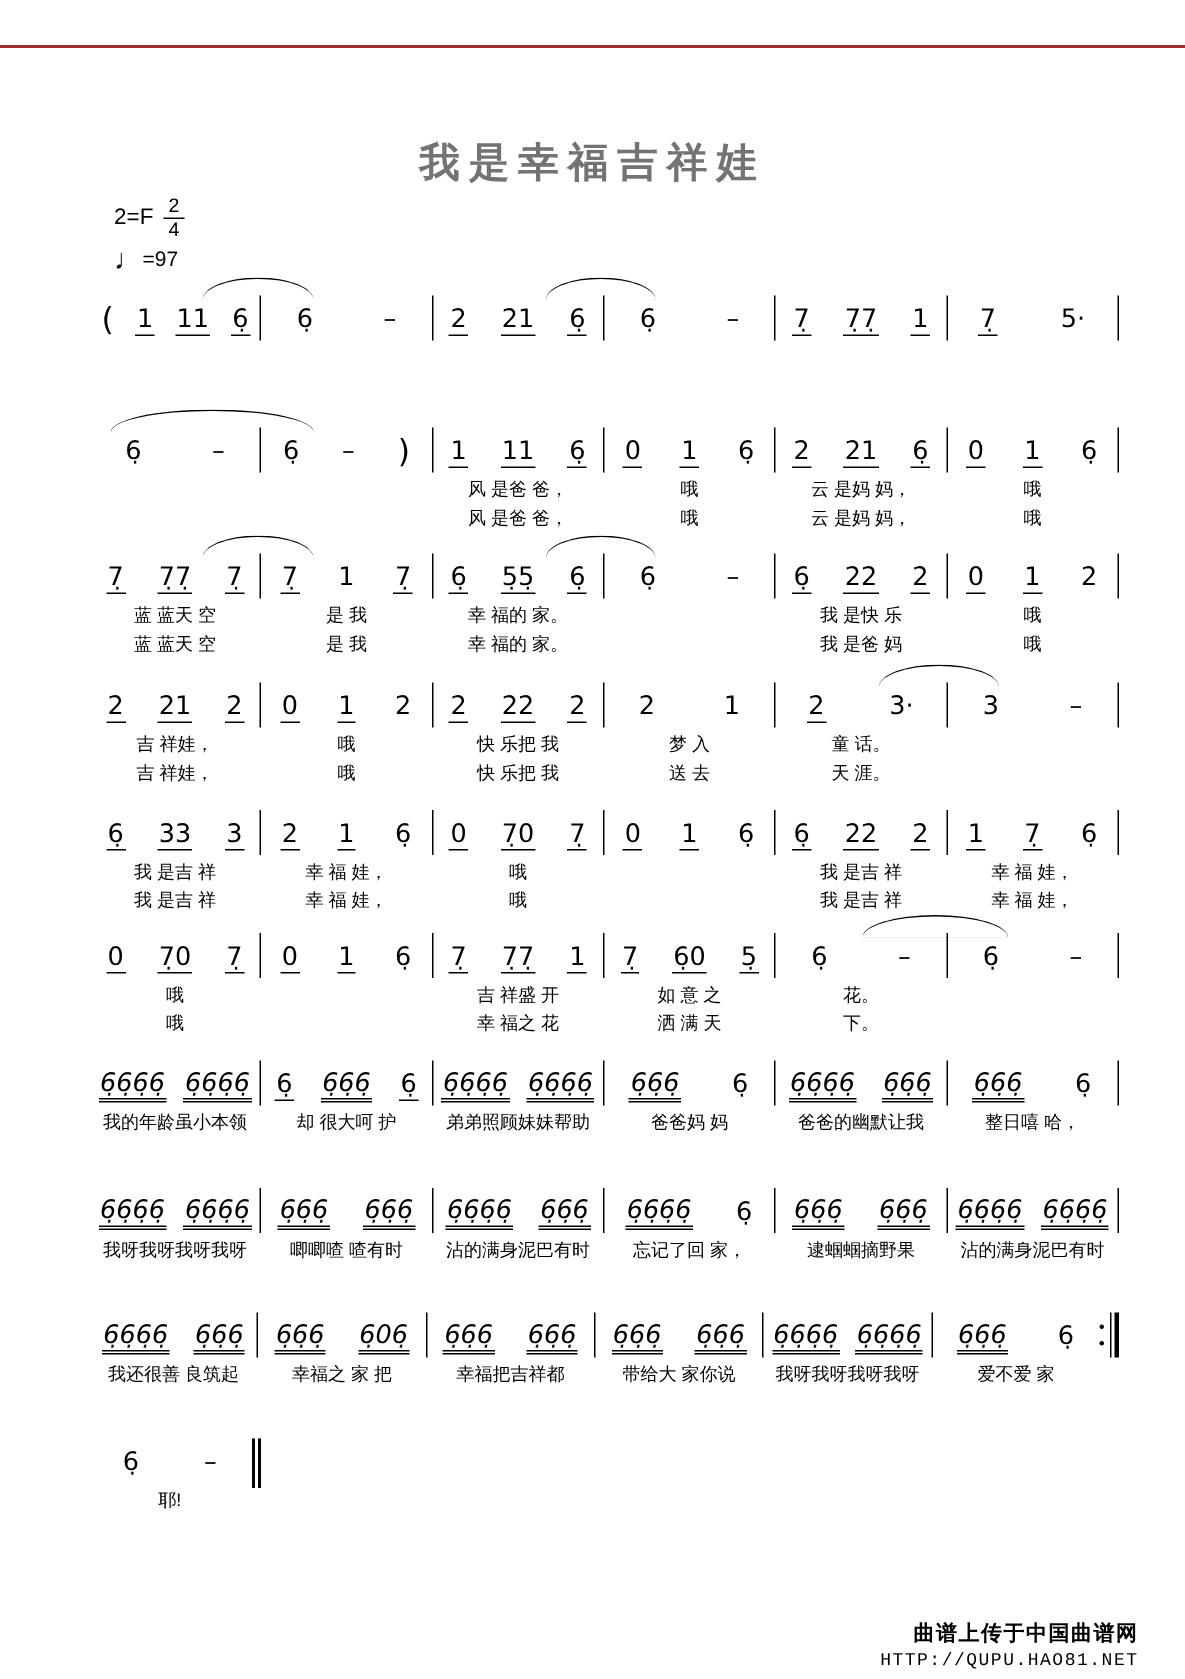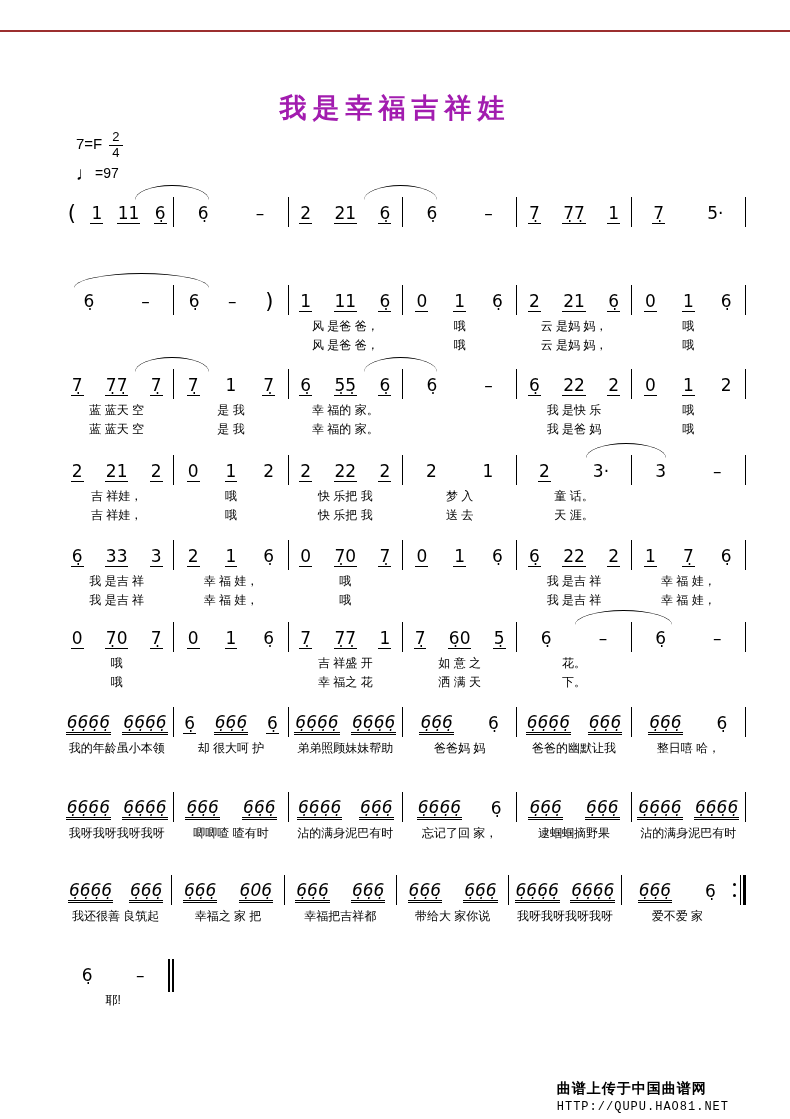--- a/index.html
+++ b/index.html
@@ -1,20 +1,20 @@
 <!DOCTYPE html>
 <html><head>
 <meta charset="utf-8">
 <style>
   html,body{margin:0;padding:0;background:#fff;}
   .page{position:relative;width:790px;height:1119px;background:#fff;overflow:hidden;
         font-family:"Liberation Sans","DejaVu Sans",sans-serif;color:#000;}
   .topline{position:absolute;top:30px;left:0;width:790px;height:2px;background:#9c2f2f;}
   .title{position:absolute;top:90px;left:0;width:100%;text-align:center;
-         font-size:27px;font-weight:bold;letter-spacing:6px;color:#a21caf;
+         font-size:27px;font-weight:bold;letter-spacing:6px;color:#737373;
          font-family:"Liberation Serif","DejaVu Serif",serif;}
   .keysig{position:absolute;left:76px;top:130px;font-size:15px;line-height:1.1;}
   .frac{display:inline-flex;flex-direction:column;align-items:center;vertical-align:middle;
         margin-left:7px;font-size:13px;line-height:1.15;}
   .frac .num{border-bottom:1px solid #000;padding:0 3px;}
   .tempo{margin-top:3px;font-size:14px;}
   .qnote{font-size:19px;vertical-align:-2px;}
   .credits{position:absolute;right:56px;top:142px;font-size:13px;line-height:1.6;text-align:left;}
   .system{position:absolute;}
   .mrow{display:flex;align-items:flex-start;}
@@ -30,35 +30,35 @@
   .lyr + .lyr{margin-top:0;}
   .slur{position:absolute;top:-15px;height:14px;border-top:1px solid #000;
         border-radius:50% 50% 0 0 / 100% 100% 0 0;}
   .repeat{display:flex;align-items:flex-start;margin-top:-3px;}
   .rdots{display:flex;flex-direction:column;justify-content:center;gap:8px;height:30px;margin-right:4px;}
   .rdots i{width:3px;height:3px;border-radius:50%;background:#000;}
   .thinline{width:1px;height:30px;background:#000;margin-right:2px;}
   .thickline{width:3px;height:30px;background:#000;}
   .finalbar{display:flex;margin-top:-3px;}
   .finalbar i{width:2px;height:33px;background:#000;margin-left:2px;}
-  .footer{position:absolute;right:61px;top:1080px;}
+  .footer{position:absolute;right:31px;top:1080px;text-align:right;}
   .footer .site{font-size:14px;font-weight:bold;letter-spacing:1px;}
   .footer .url{font-size:12px;font-weight:normal;letter-spacing:1px;margin-top:2px;
                font-family:"Liberation Mono","DejaVu Sans Mono",monospace;}
 </style>
 </head>
 <body>
 
 <div class="page">
   <div class="topline"></div>
 
   <div class="title">我是幸福吉祥娃</div>
 
   <div class="keysig">
-    <span>7=F</span><span class="frac">
+    <span>2=F</span><span class="frac">
         <span class="num">2</span>
         <span class="den">4</span>
       </span>
     <div class="tempo"><span class="qnote">♩</span><span>=97</span></div>
   </div>
 
 
   <div id="score">
       <div class="system" style="top: 200px; left: 60px; width: 686px;">
         <div class="slur" style="left: 75.46px; width: 73.1733px;"></div>

